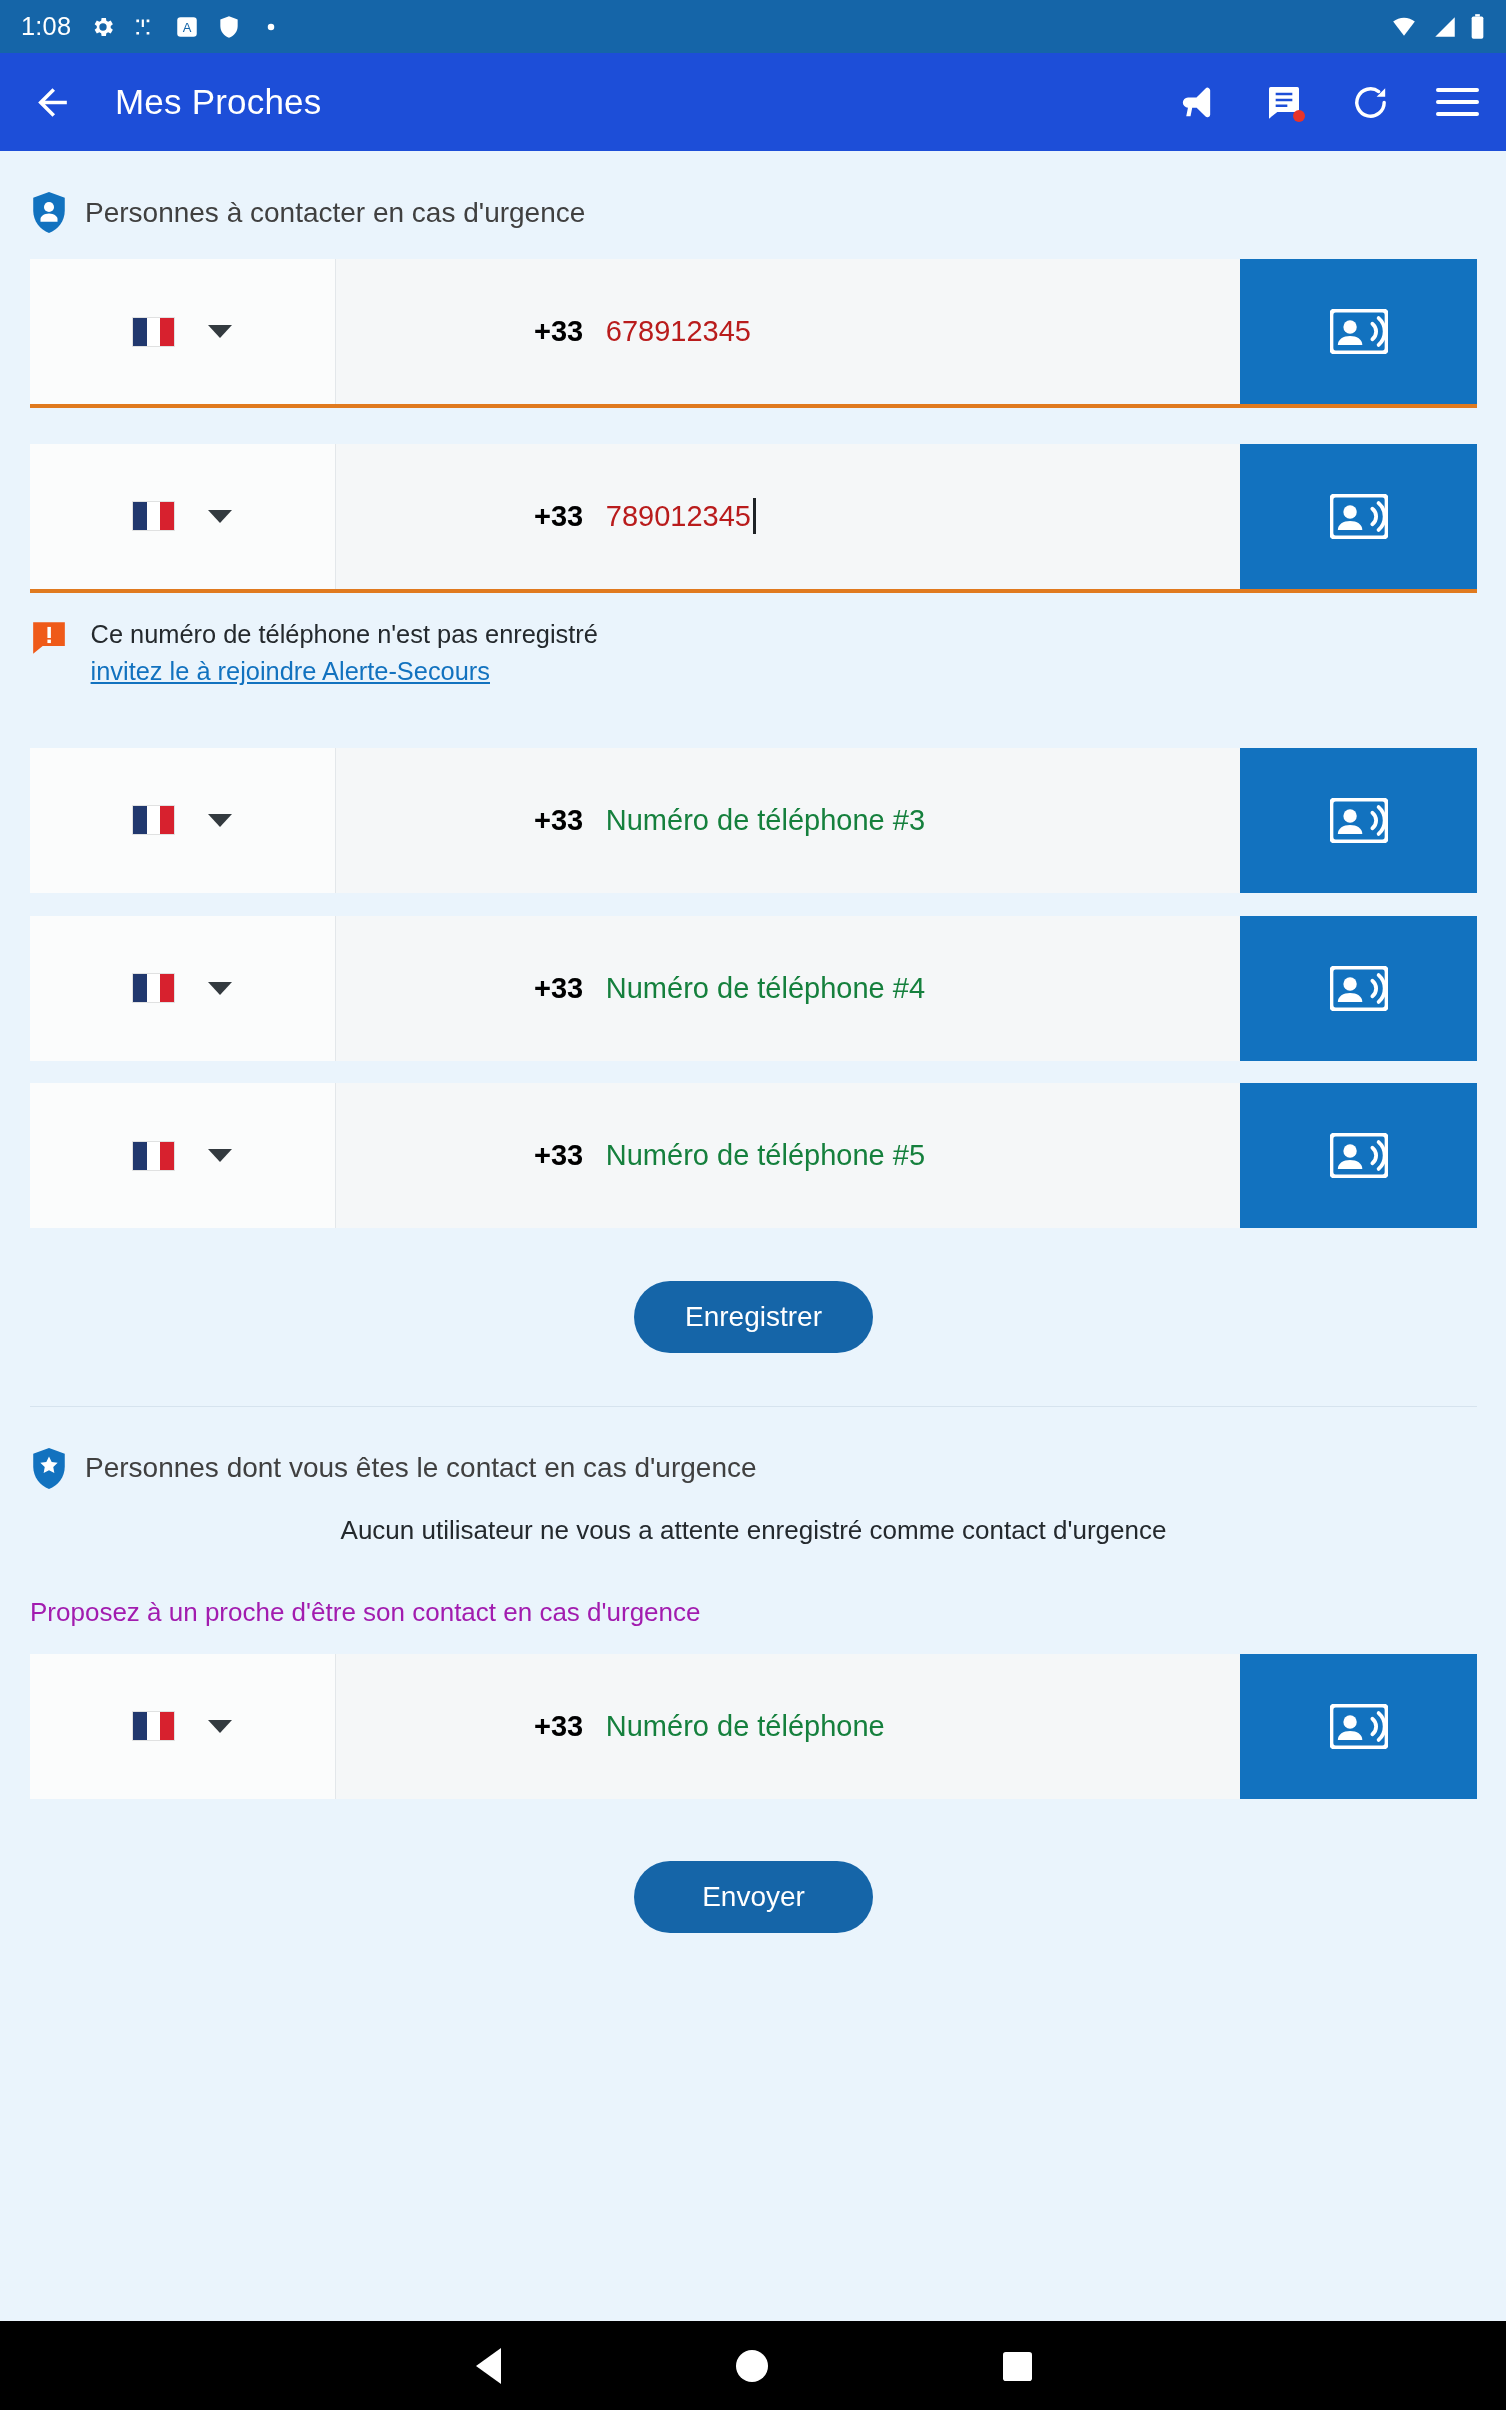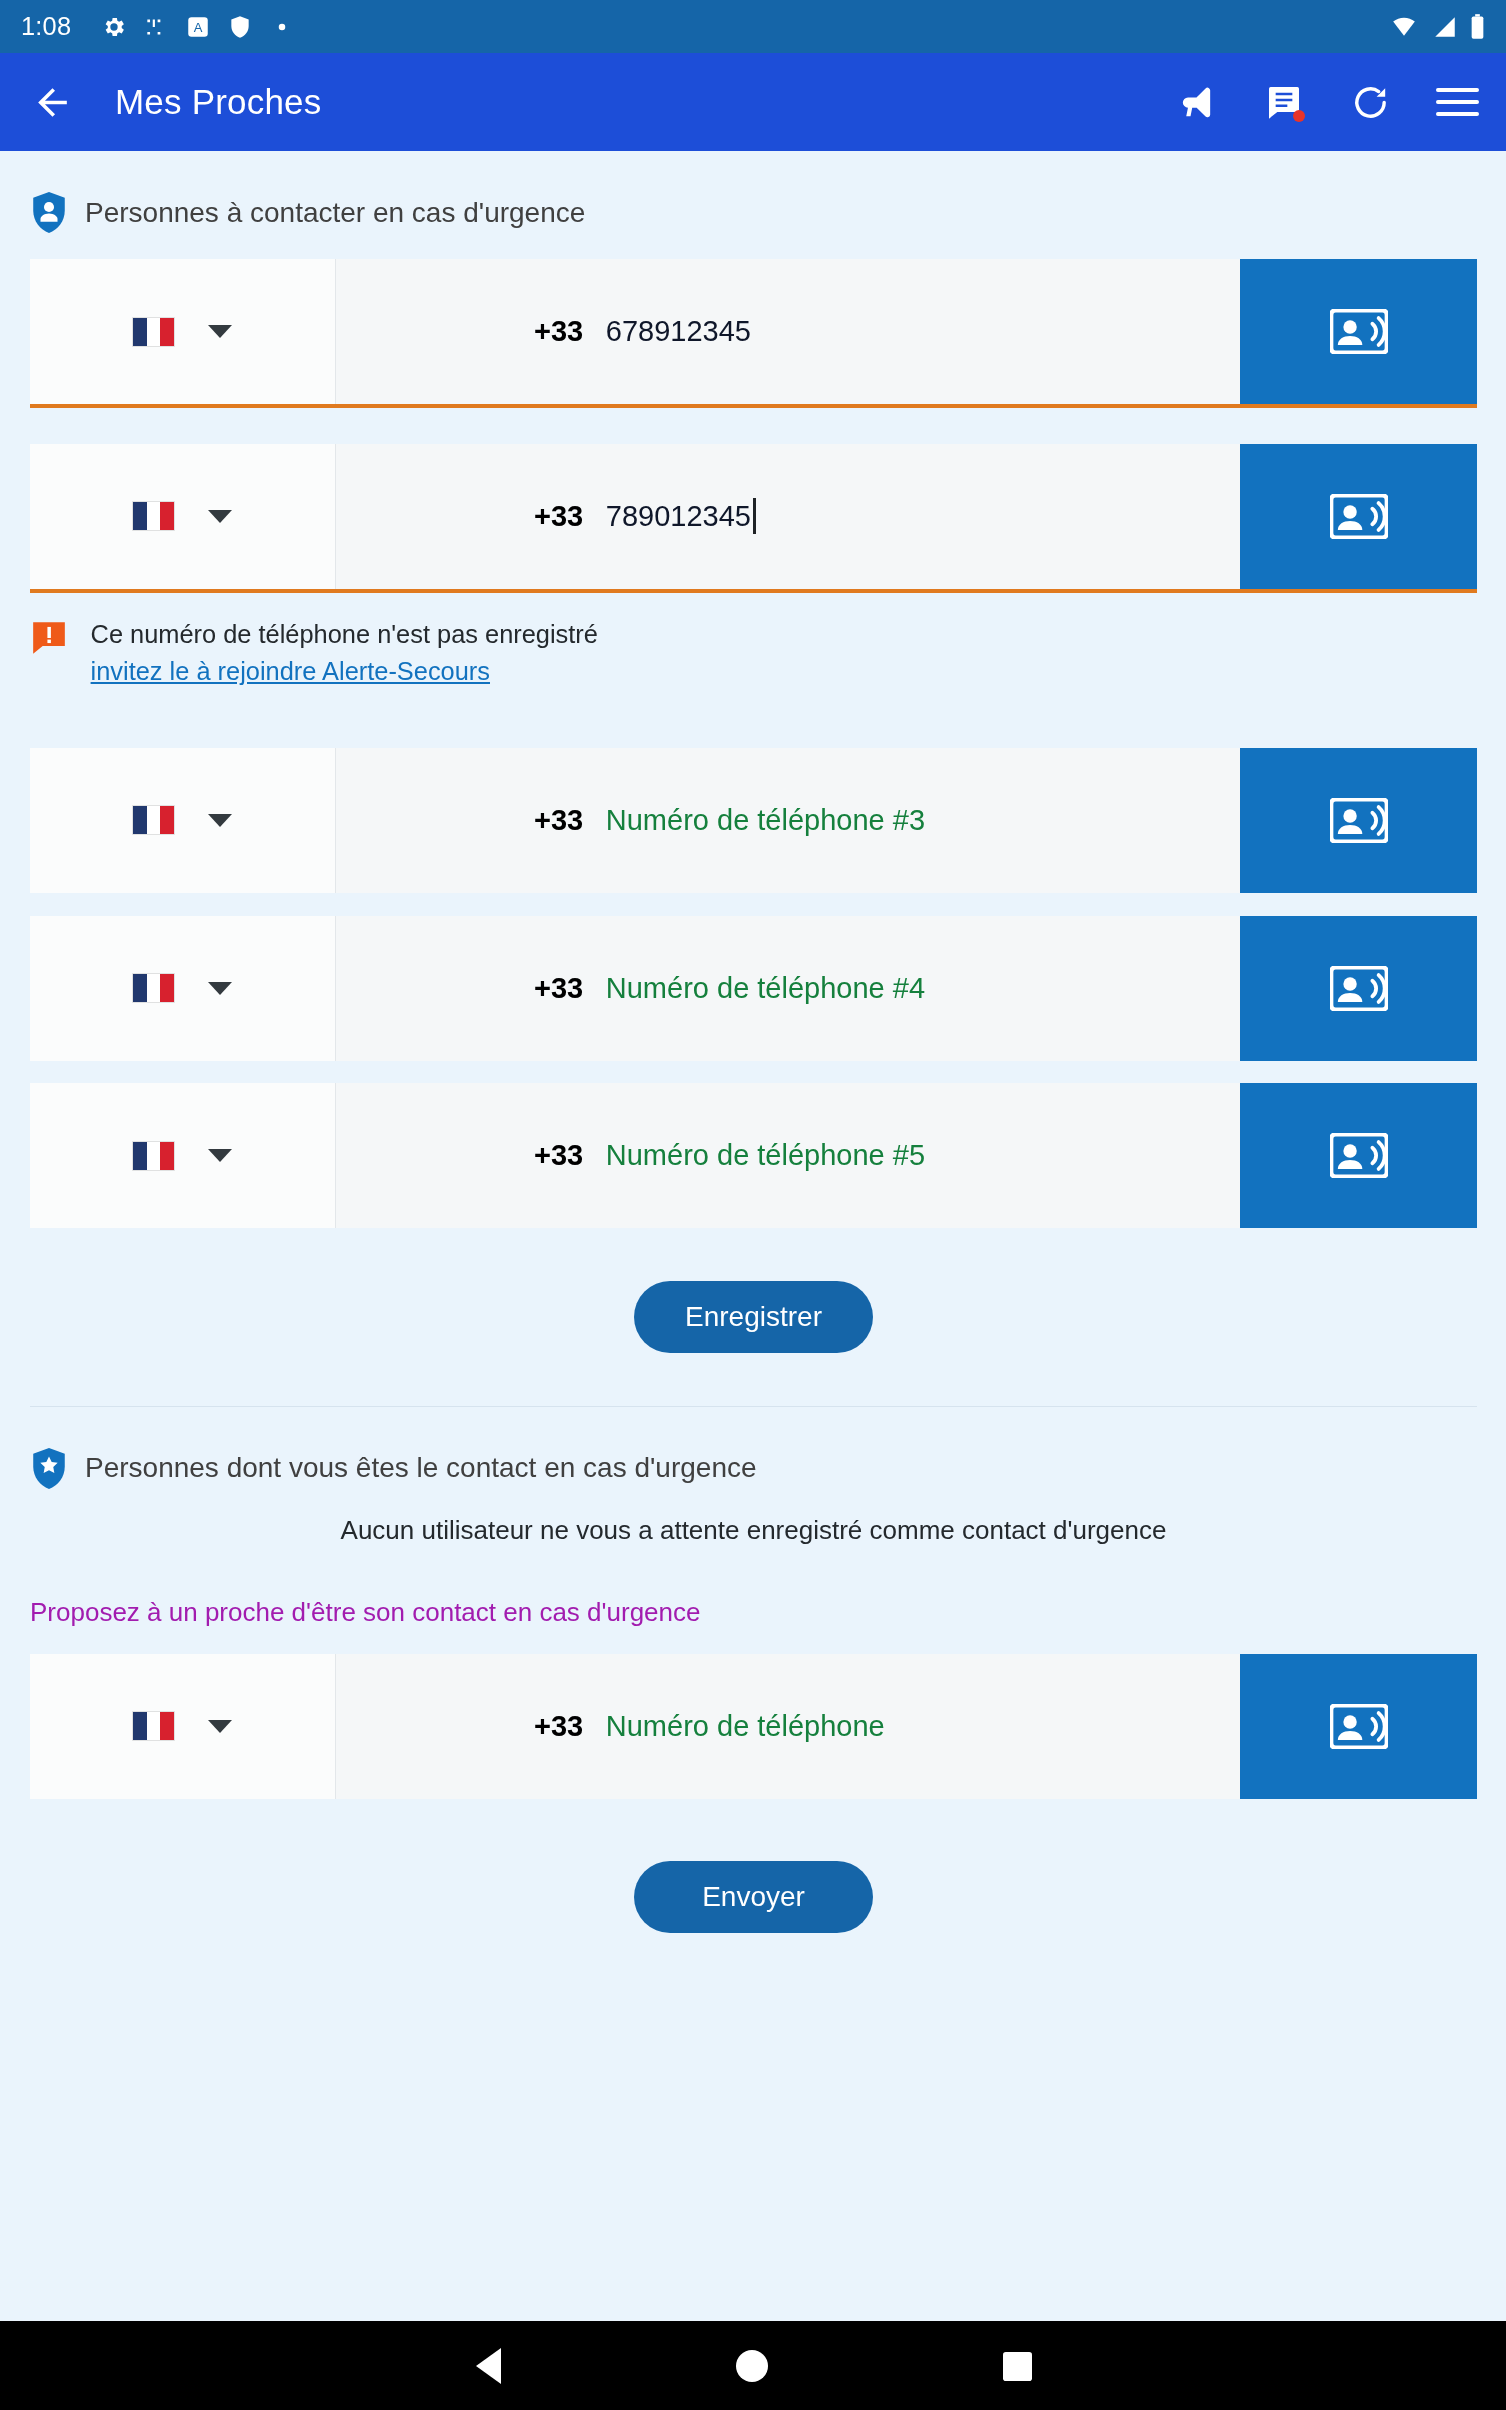--- a/index.html
+++ b/index.html
@@ -16,21 +16,21 @@
     height: 53px;
     background: #1565a8;
     display: flex;
     align-items: center;
     padding: 0 21px;
     color: #ffffff;
   }
   .statusbar .clock {
     font-size: 25.4px;
     letter-spacing: 0.2px;
-    margin-right: 30px;
+    margin-right: 19px;
   }
   .statusbar .sb-icons { display: flex; align-items: center; gap: 16px; flex: 1; }
   .sb-ic { width: 26px; height: 26px; display: block; }
   .statusbar .sb-right { display: flex; align-items: center; gap: 10.4px; }
 
   
   .appbar {
     height: 98px;
     background: #1d4ed8;
     display: flex;
@@ -112,21 +112,21 @@
     padding-left: 0;
   }
   .phone-row .prefix {
     font-size: 29px;
     color: #000000;
     font-weight: 700;
     margin-left: 198px;
   }
   .phone-row .num {
     font-size: 29px;
-    color: #0f172a;
+    color: #b91c1c;
     margin-left: 22.6px;
     white-space: nowrap;
   }
   .phone-row .num.placeholder { color: #15803d; font-weight: 400; }
   .caretbar {
     display: inline-block;
     width: 2.8px;
     height: 36px;
     background: #1f2326;
     margin-left: 1.9px;

